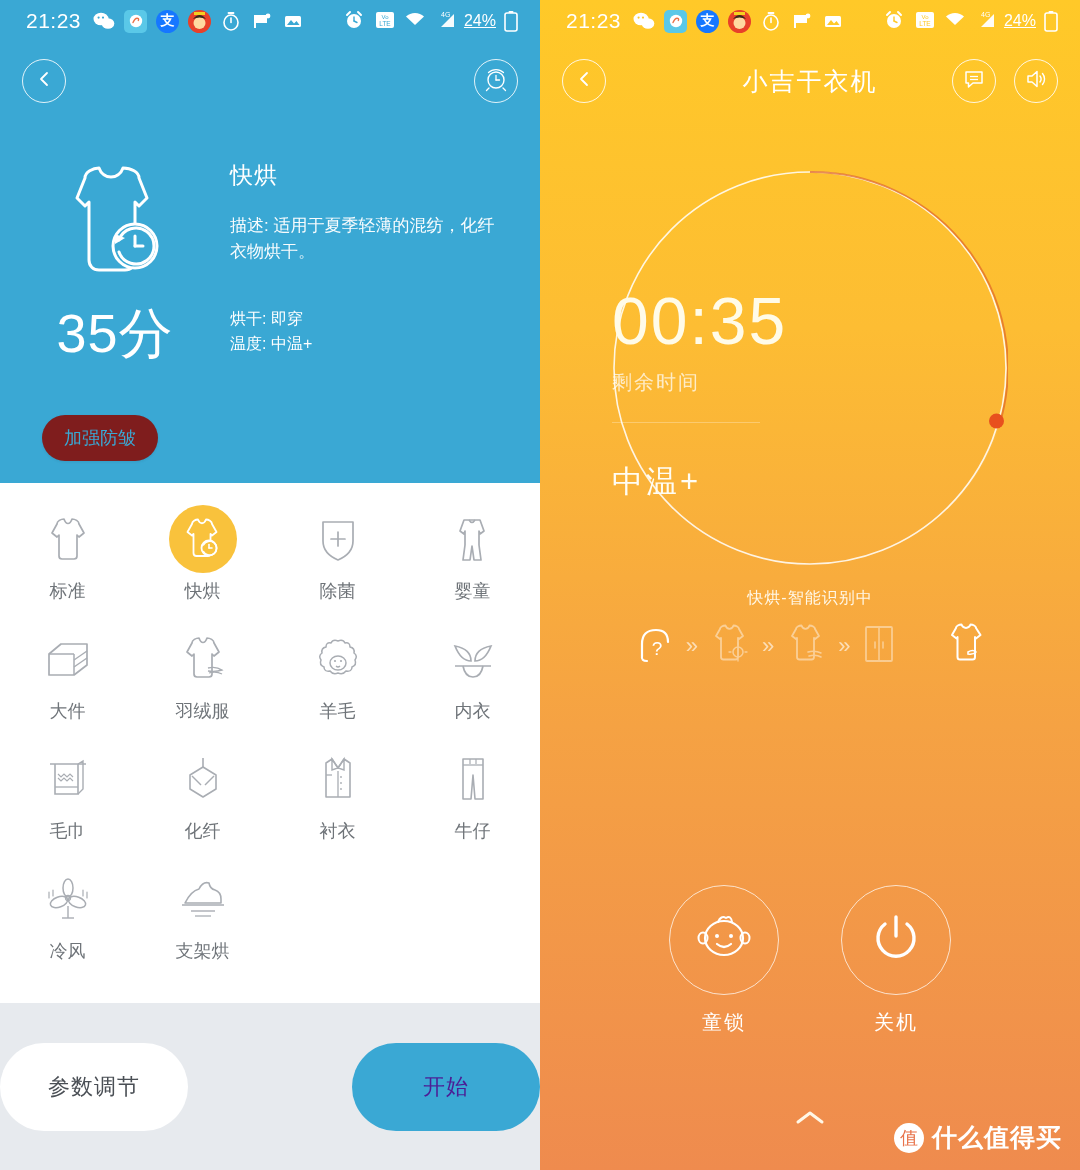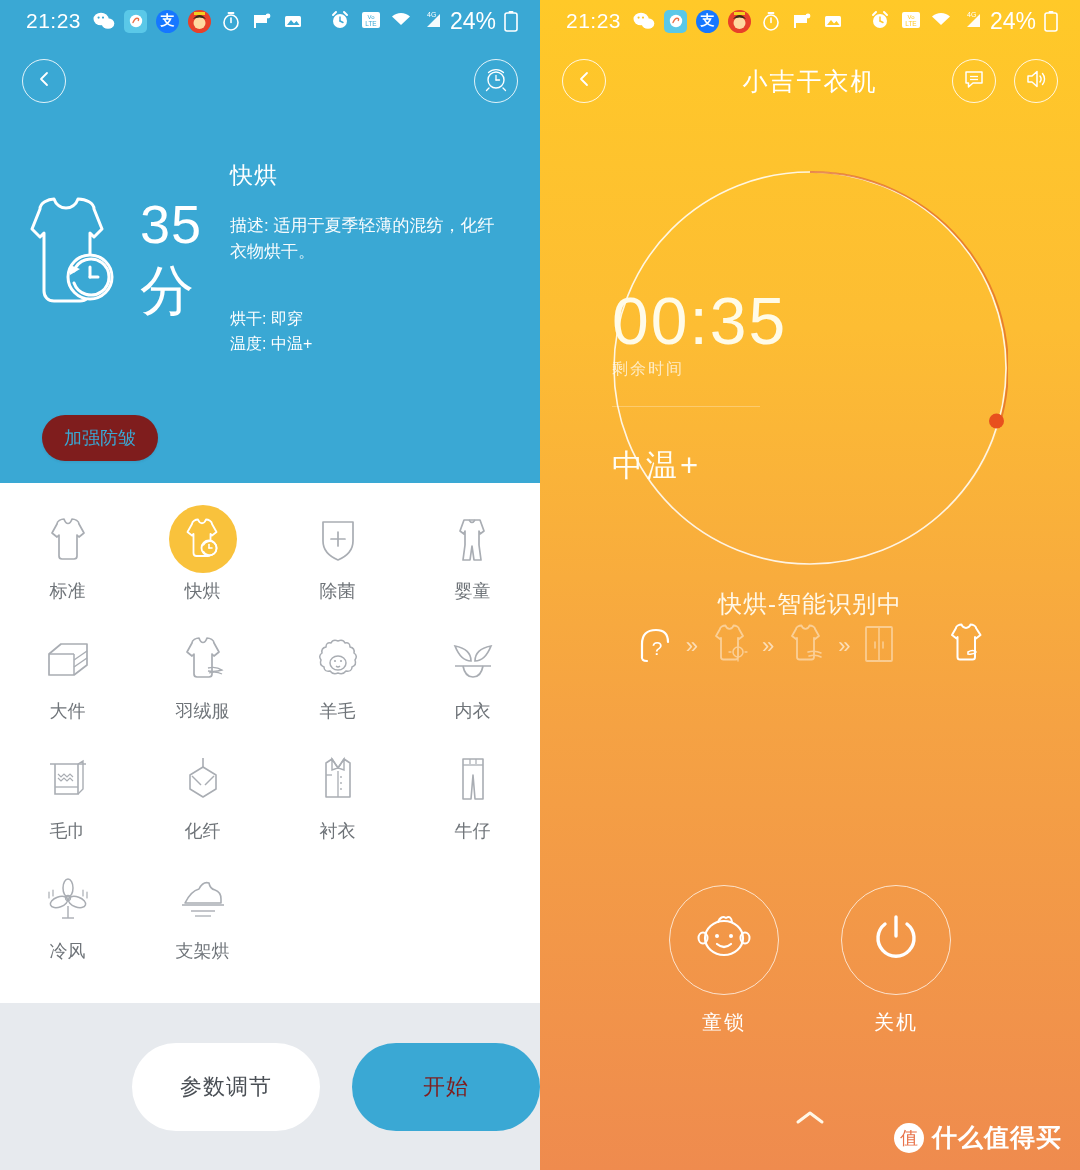--- a/index.html
+++ b/index.html
@@ -12,21 +12,21 @@
   .panel { width:540px; height:1170px; position:relative; overflow:hidden; }
 
   
   .statusbar {
     height:42px; display:flex; align-items:center;
     padding:0 14px 0 26px; color:#fff; position:relative; z-index:6;
   }
   .sb-time { font-size:21px; letter-spacing:.5px; font-weight:400; }
   .sb-left-icons { display:flex; align-items:center; gap:9px; margin-left:11px; }
   .sb-right { margin-left:auto; display:flex; align-items:center; gap:8px; }
-  .sb-pct { font-size:23px; }
+  .sb-pct { font-size:16px;text-decoration:underline; }
   .appico { width:23px; height:23px; border-radius:5px; display:flex; align-items:center; justify-content:center; font-size:13px; color:#fff; overflow:hidden; }
   .ico-wechat { background:transparent; color:#fff; }
   .ico-weibo { background:#5ac8e8; }
   .ico-alipay { background:#1677ff; border-radius:50%; font-weight:bold; font-size:14px; }
   .ico-avatar { background:#e8402a; border-radius:50%; }
   .sb-mono { width:22px; height:22px; }
 
   
   .navbar {
     height:78px; display:flex; align-items:center;
@@ -43,21 +43,21 @@
     font-size:25px; color:#fff; letter-spacing:2px; pointer-events:none;
   }
   .nav-right { margin-left:auto; display:flex; gap:18px; z-index:2; }
 
   
   .left { background:#fff; }
   .left-hero {
     background:#3aa8d4; height:483px; position:absolute; top:0; left:0; right:0;
   }
   .hero-body { display:flex; padding:40px 0 0 0; position:relative; z-index:5; }
-  .hero-left { width:230px; display:flex; align-items:center; }
+  .hero-left { width:230px; display:flex; flex-direction:column; align-items:center; }
   .hero-duration { font-size:54px; color:#fff; font-weight:300; letter-spacing:1px; margin-top:4px; }
   .hero-right { flex:1; padding-right:30px; color:#fff; }
   .hero-mode-name { font-size:23px; margin-bottom:22px; letter-spacing:1px; }
   .hero-desc { font-size:17px; line-height:1.55; opacity:.97; margin-bottom:40px; max-width:280px; }
   .hero-spec { font-size:16px; line-height:1.6; }
   .reinforce-btn {
     position:absolute; left:42px; top:415px; z-index:6;
     background:#7f1d1d; color:#3aa8d4; font-size:18px;
     padding:11px 22px; border-radius:24px; border:none;
     box-shadow:0 1px 3px rgba(0,0,0,.08);
@@ -66,38 +66,38 @@
   .modes-wrap { position:absolute; top:483px; left:0; right:0; bottom:167px; background:#fff; padding-top:22px; }
   .modes-grid { display:grid; grid-template-columns:repeat(4,1fr); row-gap:22px; }
   .mode-cell { display:flex; flex-direction:column; align-items:center; }
   .mode-ico-box { width:68px; height:68px; display:flex; align-items:center; justify-content:center; border-radius:50%; }
   .mode-cell.sel .mode-ico-box { background:#f9c23c; }
   .mode-label { font-size:18px; color:#6f7479; margin-top:6px; }
   .mode-cell.sel .mode-label { color:#6f7479; }
 
   .bottom-bar {
     position:absolute; left:0; right:0; bottom:0; height:167px;
-    background:#e7eaee; display:flex; align-items:center; justify-content:flex-end; gap:32px;
+    background:#e7eaee; display:flex; align-items:center; justify-content:space-between; gap:19px;
   }
   .btn-pill { width:188px; height:88px; border-radius:46px; border:none;
     font-size:22px; display:flex; align-items:center; justify-content:center; letter-spacing:1px; }
   .btn-param { background:#fff; color:#4a4f55; }
-  .btn-start { background:#3aa8d4; color:#7f1d1d; }
+  .btn-start { background:#3aa8d4; color:#4c1d95; }
 
   
   .right { background:linear-gradient(180deg,#ffc928 0%,#fdbd33 28%,#f5a243 62%,#ef8b4e 100%); }
   .dial { position:absolute; left:50%; transform:translateX(-50%); top:170px; width:396px; height:396px; }
   .dial-center { position:absolute; inset:0; display:flex; flex-direction:column; }
   .dial-time { font-size:66px; color:#fffbe8; font-weight:300; letter-spacing:2px; margin-top:113px; }
-  .dial-sub { font-size:16px; color:rgba(255,255,255,.72); letter-spacing:2px; }
+  .dial-sub { font-size:20px; color:rgba(255,255,255,.72); margin-top:10px; letter-spacing:2px; }
   .dial-div { width:148px; height:1px; background:rgba(255,255,255,.28); margin-top:26px; }
   .dial-temp { font-size:31px; color:#fffdf4; margin-top:38px; letter-spacing:3px; }
 
   .status-line { position:absolute; top:588px; left:0; right:0; text-align:center;
-    font-size:24px; color:#fff8e8; letter-spacing:1px; }
+    font-size:16px; color:#fff8e8; letter-spacing:1px; }
   .flow { position:absolute; top:622px; left:0; right:0; display:flex;
     align-items:center; justify-content:center; gap:10px; }
   .flow-chev { color:rgba(255,255,255,.62); font-size:22px; }
 
   .controls { position:absolute; top:885px; left:0; right:0; display:flex;
     justify-content:center; gap:62px; }
   .ctrl { display:flex; flex-direction:column; align-items:center; }
   .ctrl-circle { width:110px; height:110px; border-radius:50%;
     border:1.5px solid rgba(255,255,255,.72);
     display:flex; align-items:center; justify-content:center; }

